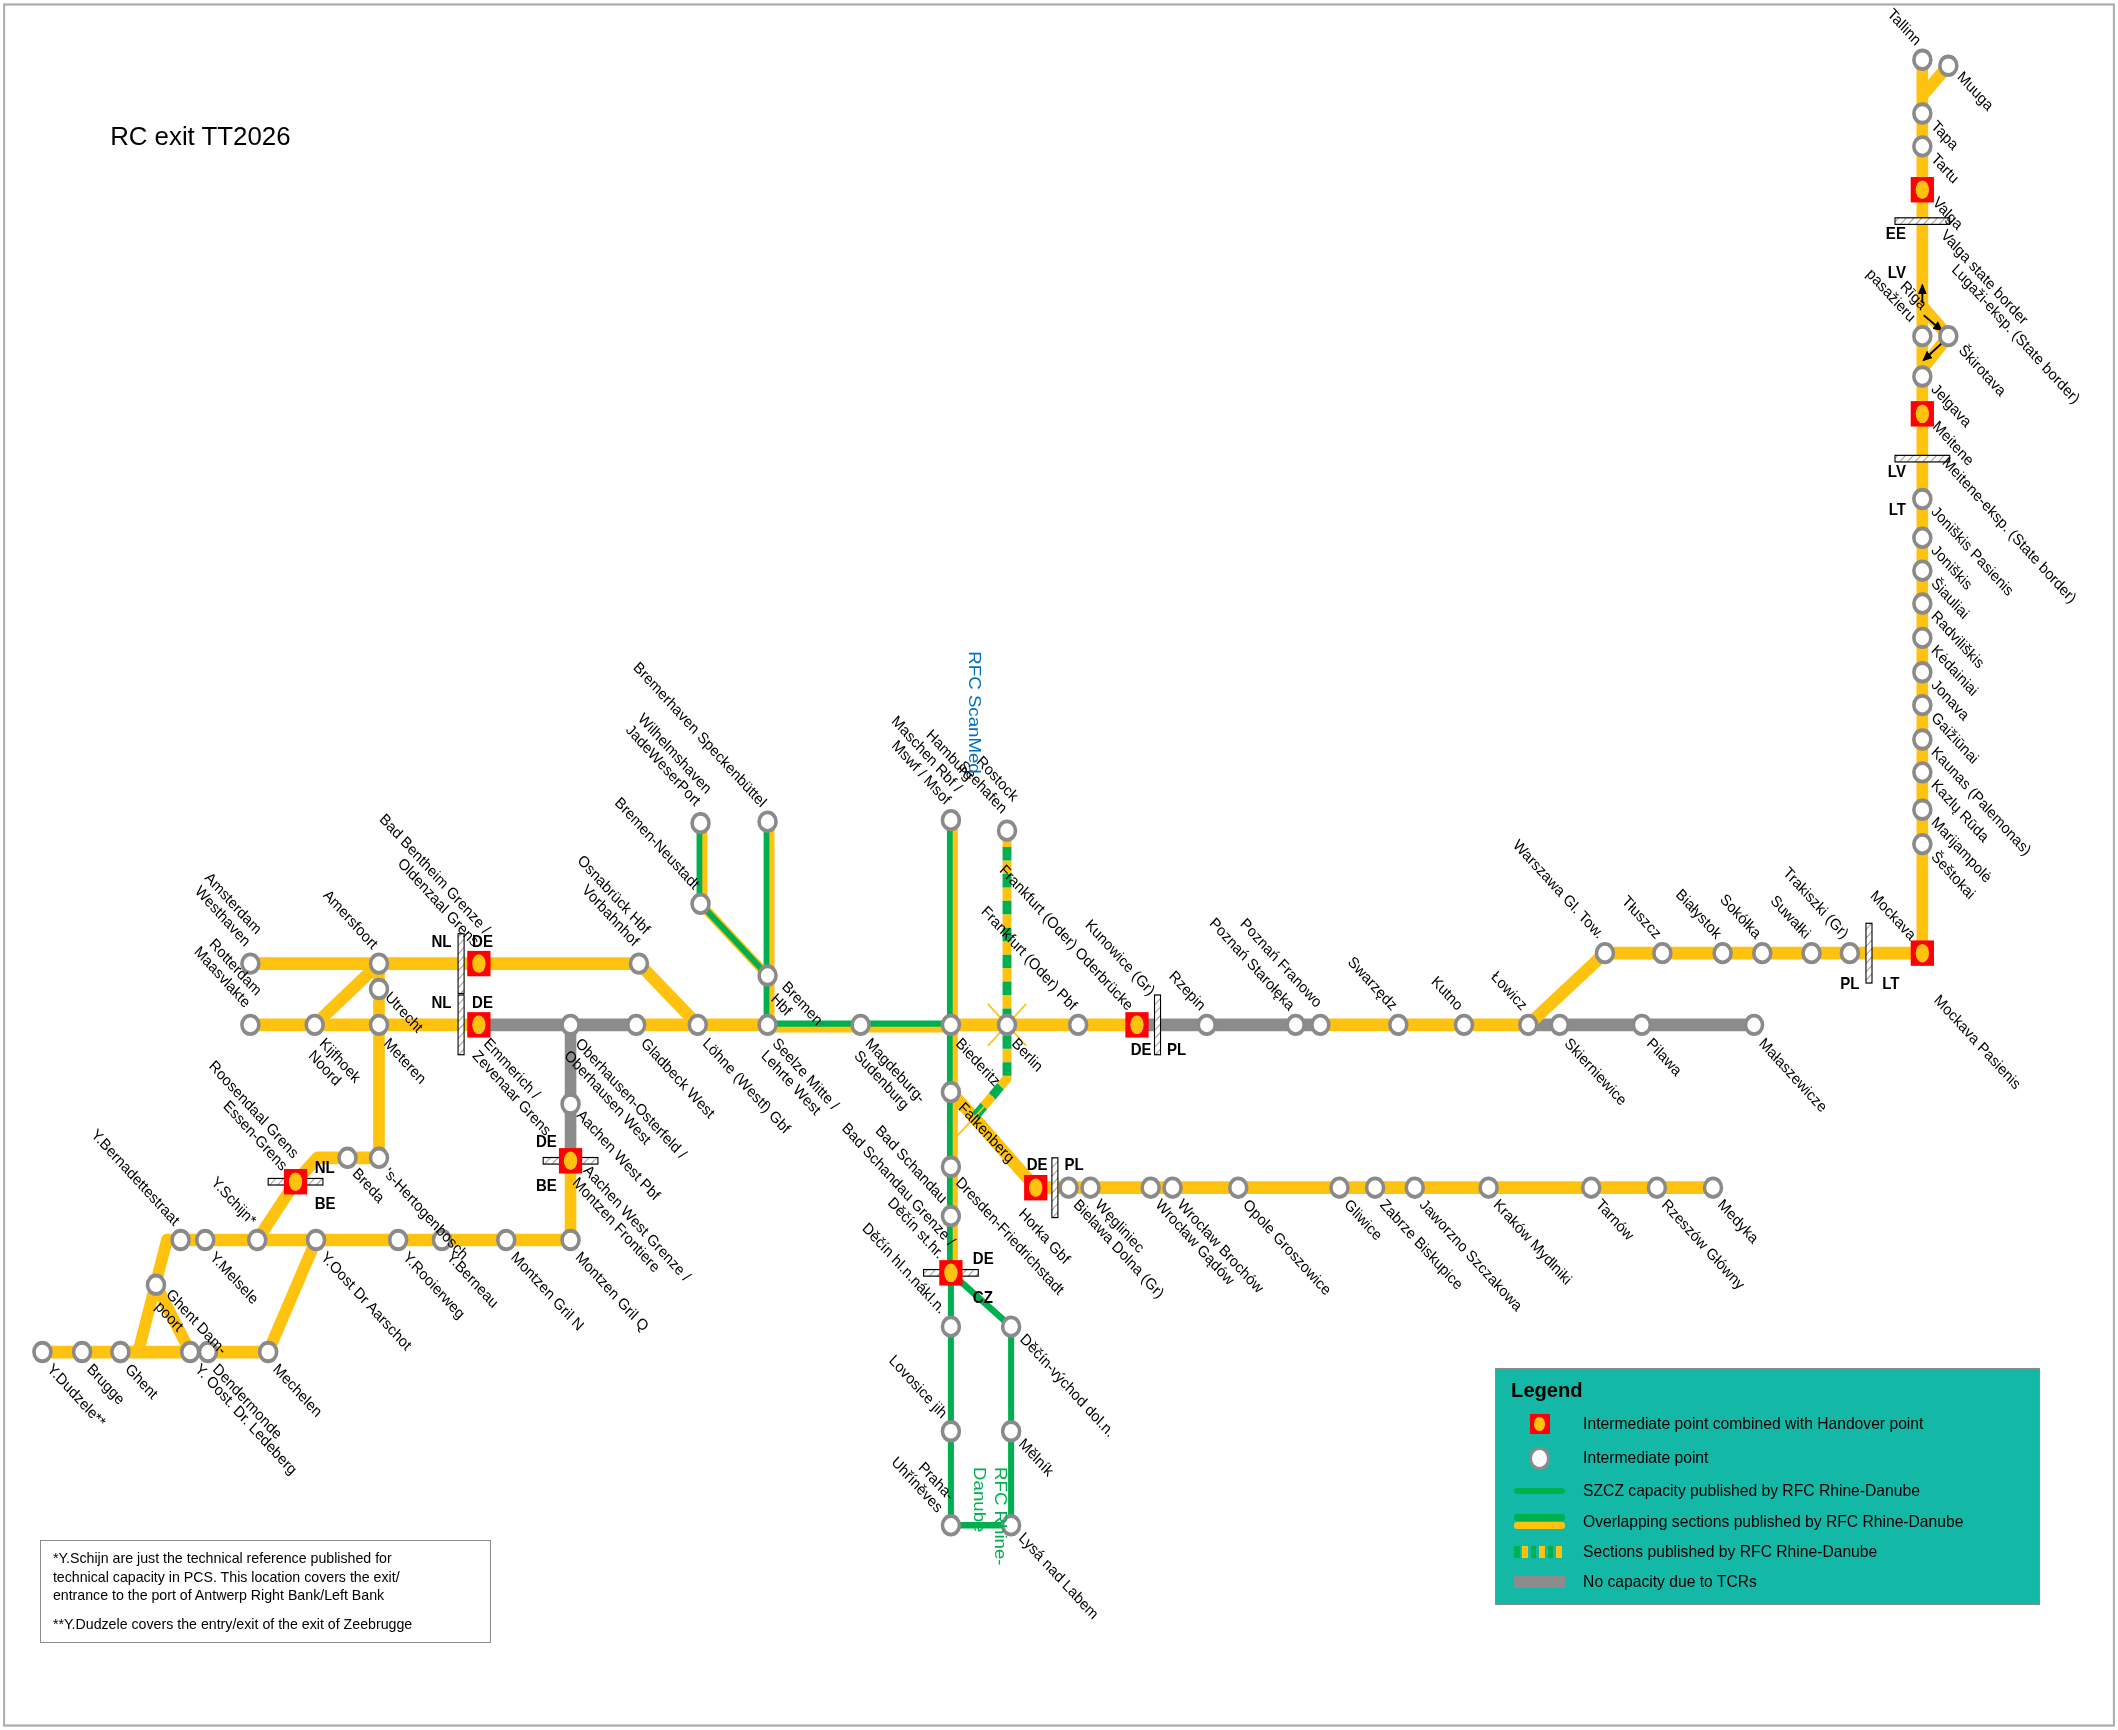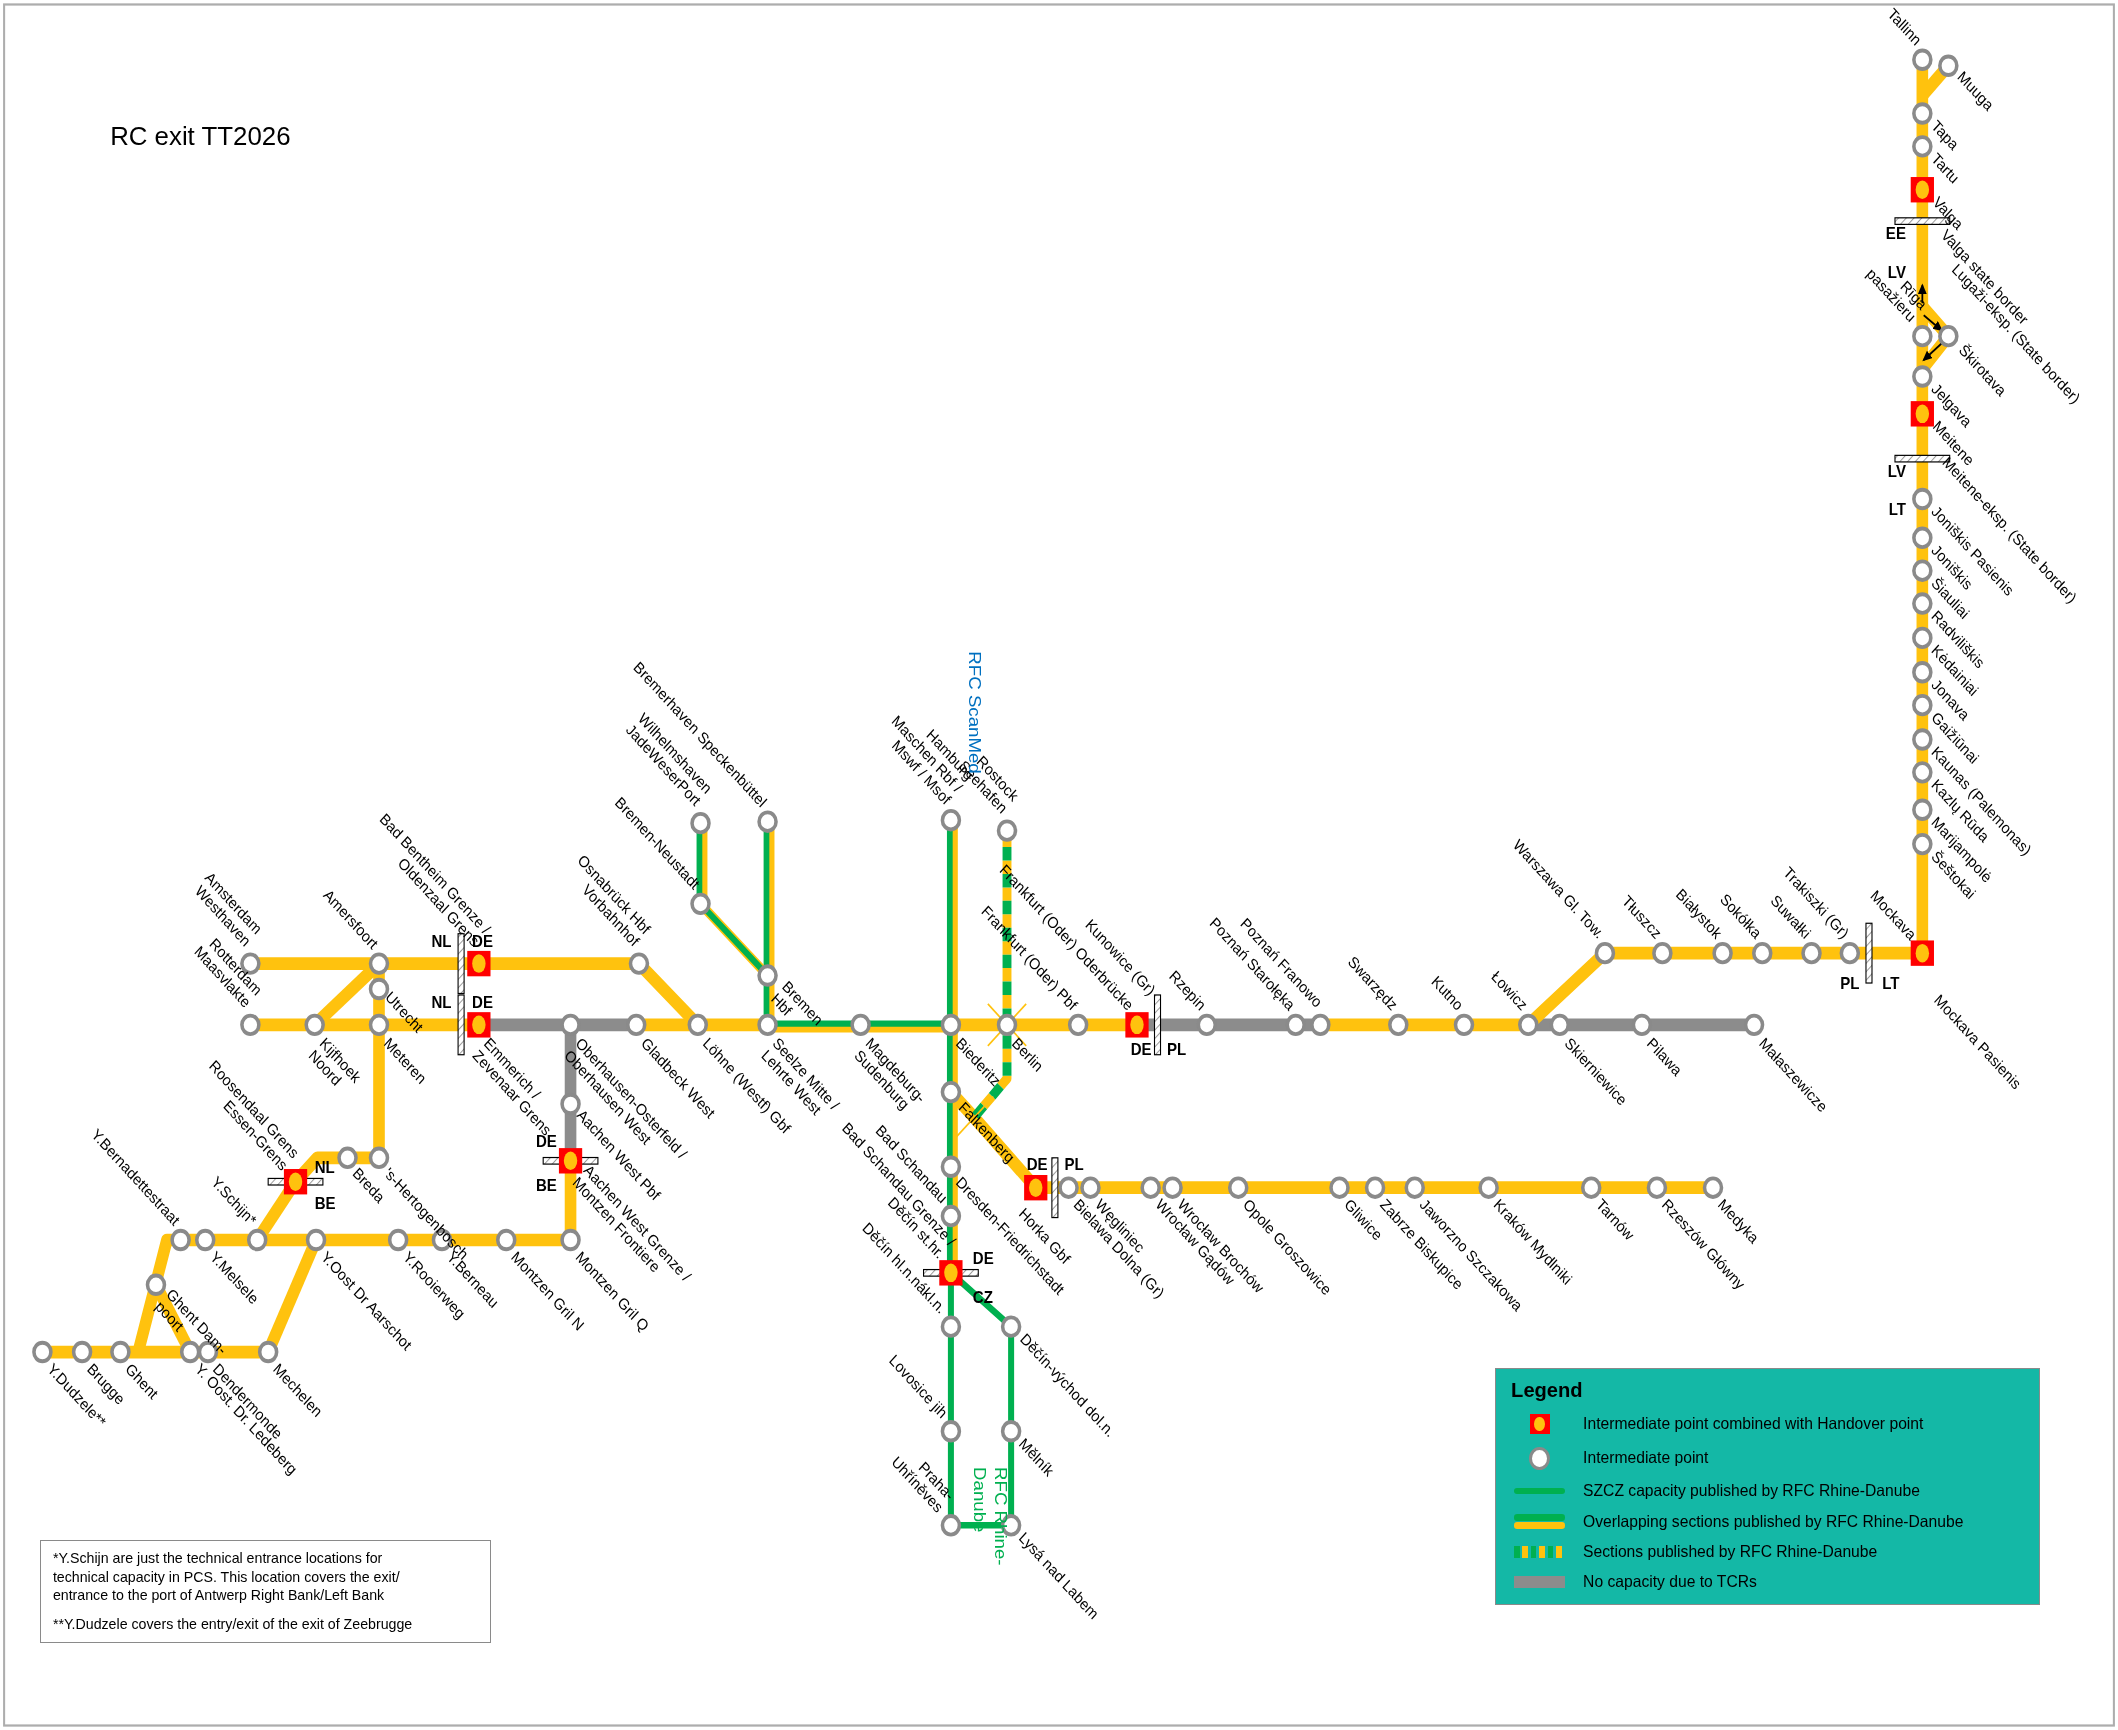--- a/index.html
+++ b/index.html
@@ -643,21 +643,21 @@
         <div class="legend-row">
           <div class="legend-swatch">
             <div class="sw-gray"></div>
           </div>
           <div class="legend-label">No capacity due to TCRs</div>
         </div>
       </div>
   </div>
 
   <div class="footnote-box">
-    <div class="footnote-line">*Y.Schijn are just the technical entrance locations for</div>
+    <div class="footnote-line">*Y.Schijn are just the technical reference published for</div>
     <div class="footnote-line">technical capacity in PCS. This location covers the exit/</div>
     <div class="footnote-line">entrance to the port of Antwerp Right Bank/Left Bank</div>
     <div class="footnote-gap"></div>
     <div class="footnote-line">**Y.Dudzele covers the entry/exit of the exit of Zeebrugge</div>
   </div>
 
 </div>
 
 
 </body></html>

